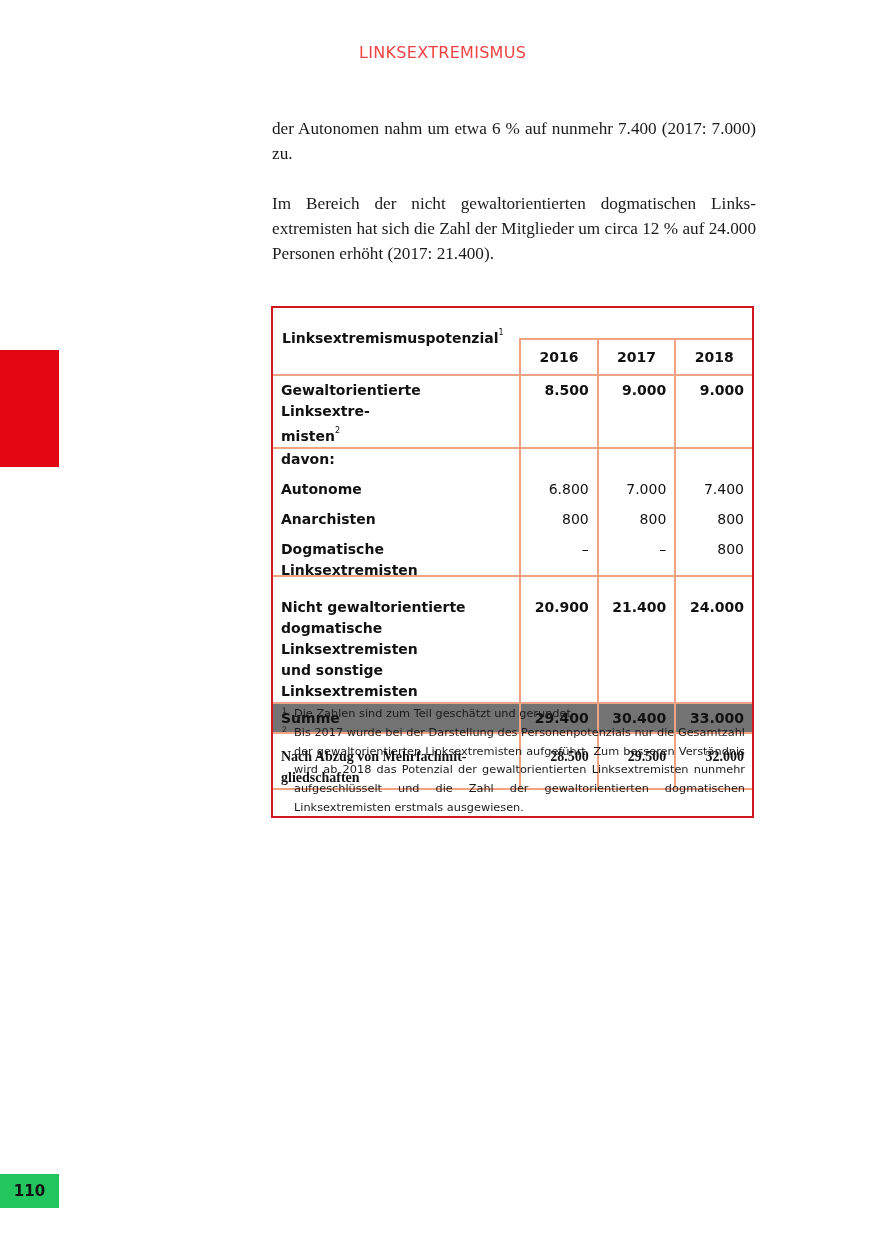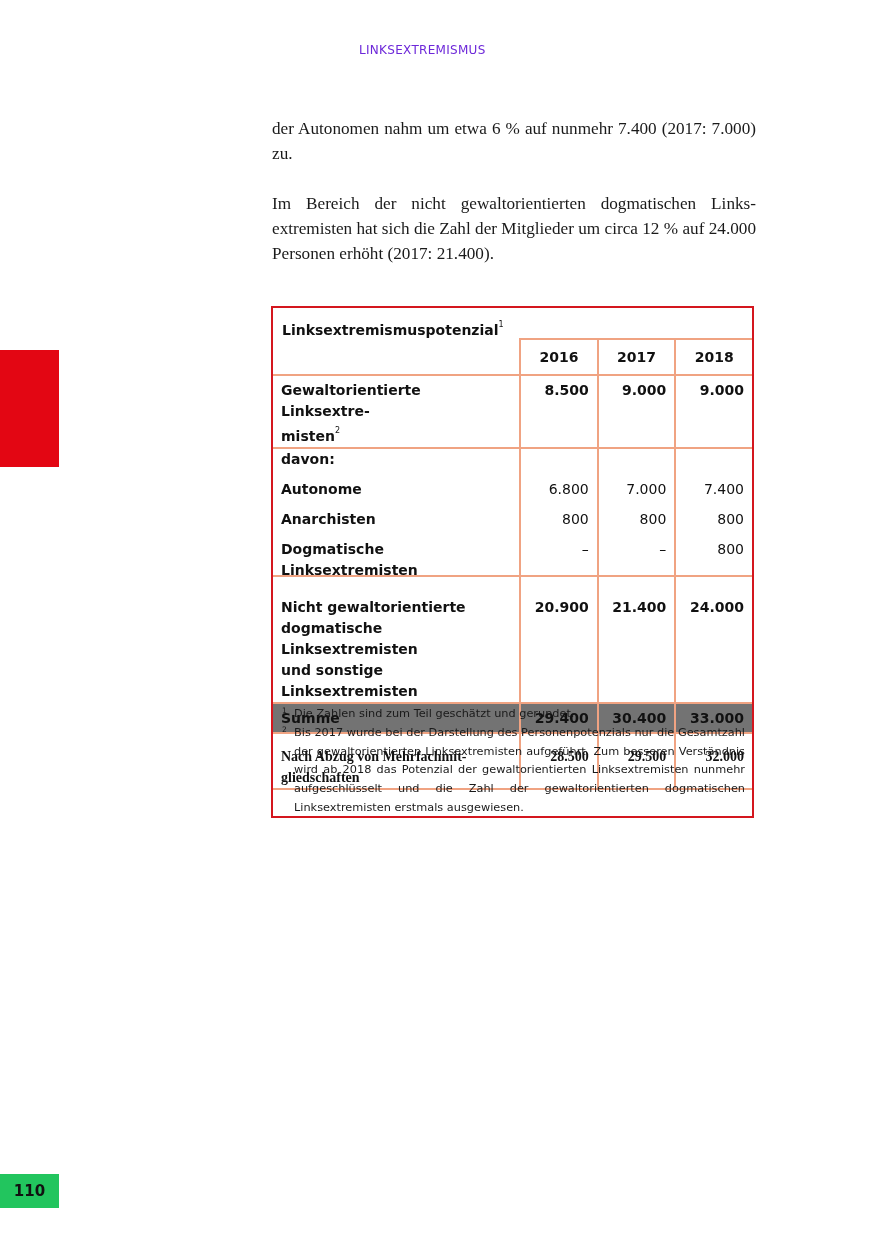--- a/index.html
+++ b/index.html
@@ -2,22 +2,22 @@
 <html><head>
 <meta charset="utf-8">
 <style>
   html, body { margin: 0; padding: 0; }
   body {
     width: 875px; height: 1241px; position: relative; background: #ffffff;
     overflow: hidden; color: #1a1a1a;
   }
   .running-head {
     position: absolute; left: 359px; top: 43px;
-    font-family: "DejaVu Sans", sans-serif; font-size: 12px; letter-spacing: 0.3px;
-    color: #6d28d9;
+    font-family: "DejaVu Sans", sans-serif; font-size: 16px; letter-spacing: 0.3px;
+    color: #ef4444;
   }
   .body-text {
     position: absolute; left: 271px; width: 484px;
     font-family: "Liberation Serif", serif; font-size: 17.2px; line-height: 25px;
     color: #1a1a1a; text-align: justify; margin: 1px;
   }
   .p1 { top: 115px; }
   .p2 { top: 190px; }
   .side-tab {
     position: absolute; left: 0; top: 350px; width: 59px; height: 117px;
@@ -27,21 +27,21 @@
     position: absolute; left: 0; top: 1174px; width: 59px; height: 34px;
     background: #22c55e; display: flex; align-items: center; justify-content: center;
     font-family: "DejaVu Sans", sans-serif; font-weight: bold; font-size: 15px; color: #111;
   }
   .table-box {
     position: absolute; left: 271px; top: 306px; width: 479px; height: 508px;
     border: 2px solid #d4161e; background: #fff;
     font-family: "DejaVu Sans", sans-serif; color: #111;
   }
   .table-title {
-    position: absolute; left: 9px; top: 14px; font-weight: bold; font-size: 14px; text-align: center;
+    position: absolute; left: 9px; top: 22px; font-weight: bold; font-size: 14px; text-align: center;
   }
   .table-title sup { font-size: 8px; font-weight: normal; position: relative; top: -2px; }
   table.data {
     position: absolute; left: 0; top: 30px; border-collapse: collapse;
     width: 479px; font-size: 14px;
   }
   table.data td {
     border: 2px solid #f0a382; padding: 0 8px; vertical-align: top;
   }
   table.data tr td:first-child { border-left: none; }

